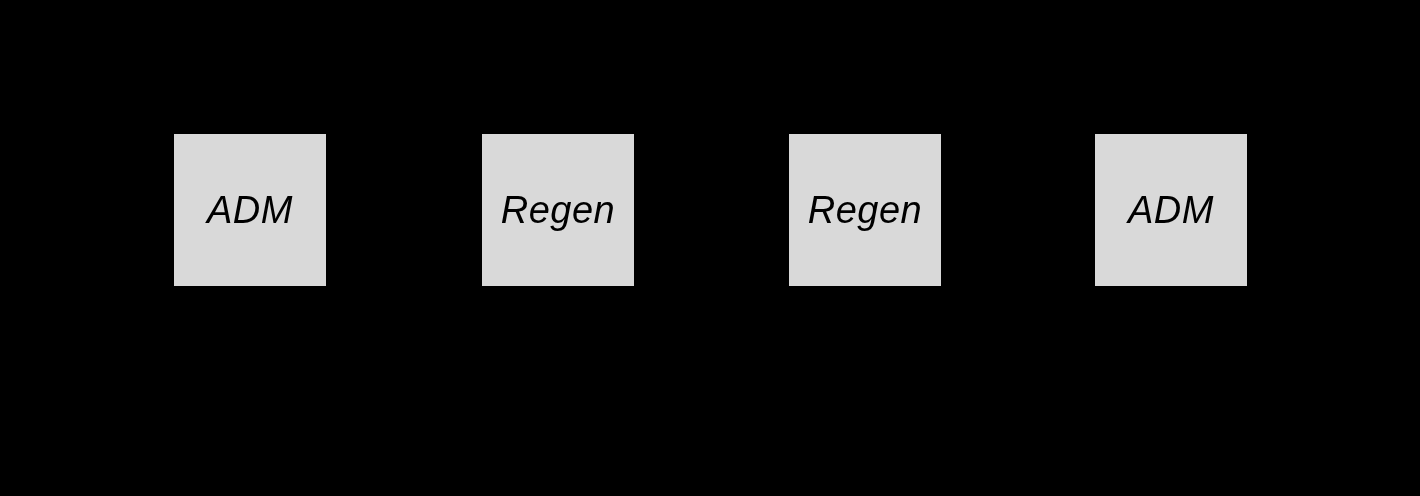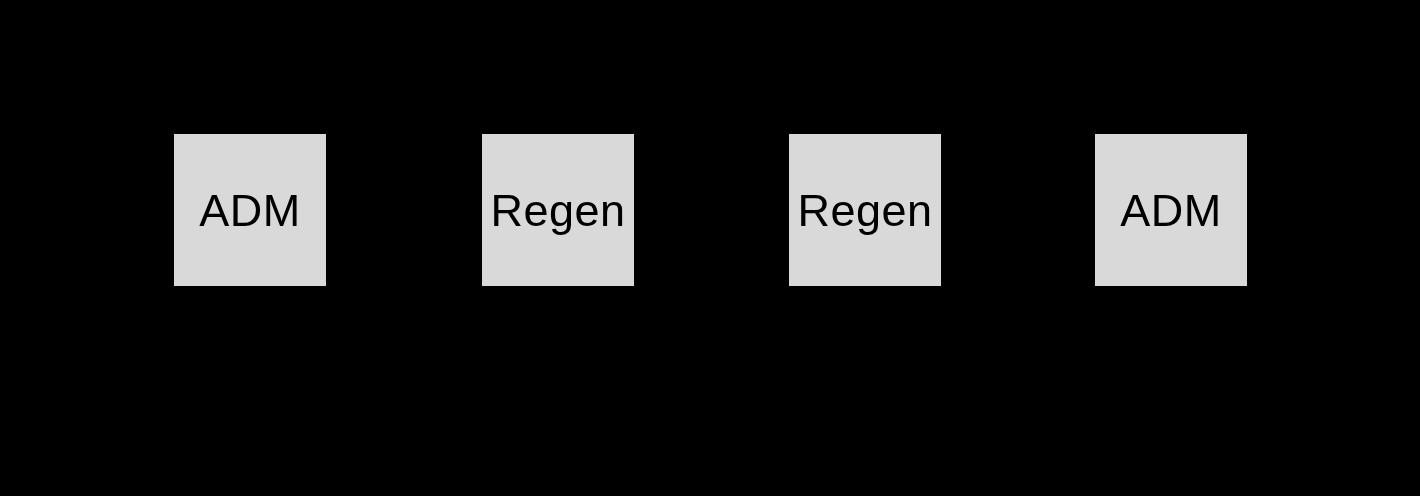--- a/index.html
+++ b/index.html
@@ -20,23 +20,24 @@
     top: 134px;
     width: 152px;
     height: 152px;
     background: #d9d9d9;
     display: flex;
     align-items: center;
     justify-content: center;
   }
   .node-label {
     color: #000000;
-    font-size: 45px;
+    font-size: 38px;
     line-height: 1;
     letter-spacing: 0.5px;
+    font-style: italic;
   }
   .node-1 { left: 174px; }
   .node-2 { left: 482px; }
   .node-3 { left: 789px; }
   .node-4 { left: 1095px; }
 </style>
 </head>
 <body>
 
 <div class="canvas">

